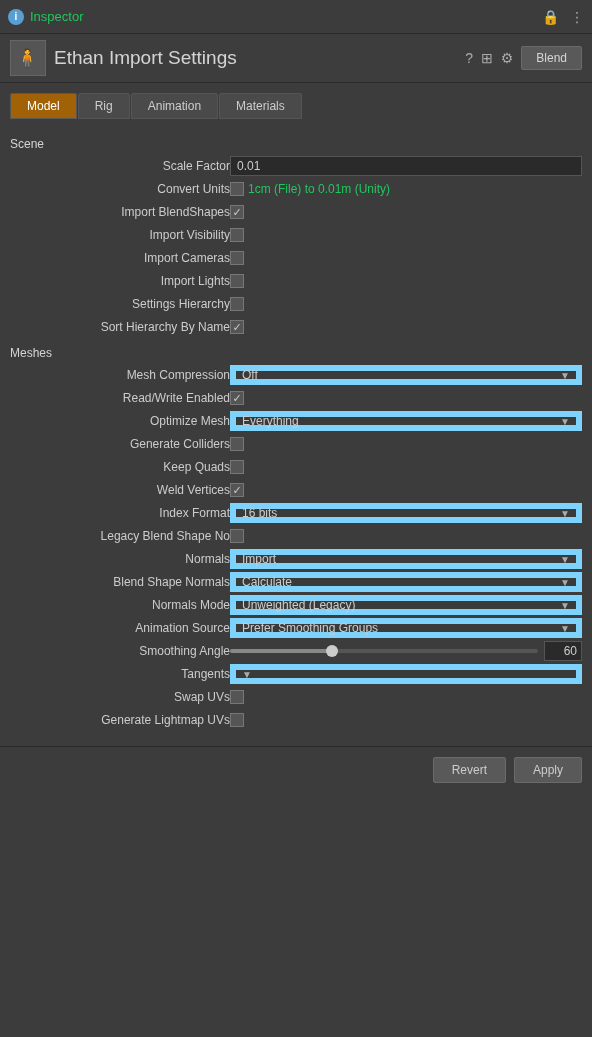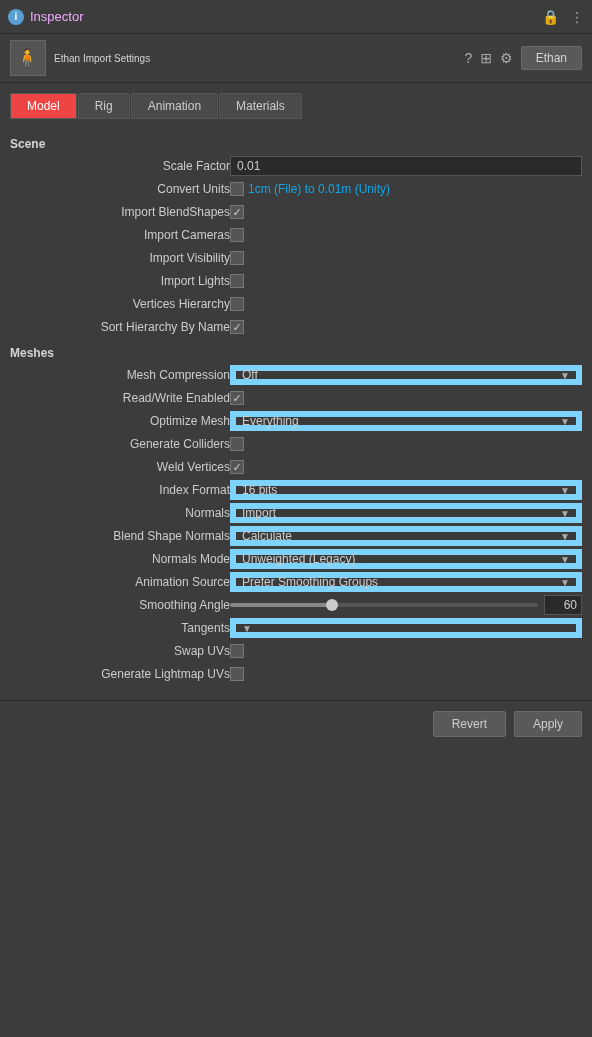--- a/index.html
+++ b/index.html
@@ -22,21 +22,21 @@
     }
     .title-bar-icon {
       width: 16px; height: 16px;
       background: #5a9fd4;
       border-radius: 50%;
       margin-right: 6px;
       display: flex; align-items: center; justify-content: center;
       font-size: 10px; color: white; font-weight: bold;
     }
     .title-bar-label {
-      color: #f0abfc;
+      color: #22c55e;
       font-size: 13px;
       flex: 1;
     }
     .title-bar-icons {
       display: flex; gap: 10px; align-items: center;
     }
     .title-bar-icons span {
       color: #aaa; font-size: 14px; cursor: pointer;
     }
     .asset-header {
@@ -51,21 +51,21 @@
       display: flex; align-items: center; gap: 8px;
     }
     .asset-thumb {
       width: 36px; height: 36px;
       background: #555;
       border: 1px solid #666;
       display: flex; align-items: center; justify-content: center;
       font-size: 18px;
     }
     .asset-title {
-      font-size: 10px; color: #d4d4d4;
+      font-size: 19px; color: #d4d4d4;
     }
     .asset-right {
       display: flex; align-items: center; gap: 8px;
     }
     .asset-right span {
       color: #aaa; font-size: 14px; cursor: pointer;
     }
     .open-btn {
       background: #595959;
       border: 1px solid #6a6a6a;
@@ -85,30 +85,30 @@
       padding: 5px 16px;
       border: 1px solid #555;
       background: #4a4a4a;
       color: #ccc;
       cursor: pointer;
       font-size: 12px;
       border-radius: 2px 2px 0 0;
       margin-right: 1px;
     }
     .tab.active {
-      background: #ef4444;
+      background: #a16207;
       border-bottom: 1px solid #5a5a5a;
       color: #fff;
     }
     .content {
       background: #3c3c3c;
       padding: 10px 10px;
     }
     .section-title {
-      font-weight: bold;
+      font-weight: normal;
       color: #d4d4d4;
       margin: 8px 0 4px;
       font-size: 12px;
     }
     .field-row {
       display: flex;
       align-items: center;
       min-height: 22px;
       margin-bottom: 1px;
     }
@@ -140,21 +140,21 @@
       display: flex; align-items: center; justify-content: center;
       cursor: pointer;
     }
     .checkbox.checked::after {
       content: '✓';
       font-size: 11px;
       color: #ccc;
     }
     .checkbox-label {
       margin-left: 4px;
-      font-size: 12px; color: #0ea5e9;
+      font-size: 12px; color: #22c55e;
     }
     .dropdown {
       background: #3a3a3a;
       border: 6px solid #7dd3fc;
       color: #ccc;
       padding: 2px 6px;
       font-size: 12px;
       width: 100%;
       height: 20px;
       display: flex; align-items: center; justify-content: space-between;
@@ -232,21 +232,21 @@
   <div class="asset-left">
     <div class="asset-thumb">
       <span>🧍</span>
     </div>
     <span class="asset-title">Ethan Import Settings</span>
   </div>
   <div class="asset-right">
     <span>?</span>
     <span>⊞</span>
     <span>⚙</span>
-    <button class="open-btn">Ethan</button>
+    <button class="open-btn">Blend</button>
   </div>
 </div>
 
 <div class="tabs">
   <div class="tab active">Model</div>
   <div class="tab">Rig</div>
   <div class="tab">Animation</div>
   <div class="tab">Materials</div>
 </div>
 
@@ -270,42 +270,42 @@
   </div>
 
   <div class="field-row">
     <div class="field-label">Import BlendShapes</div>
     <div class="field-value">
       <div class="checkbox checked"></div>
     </div>
   </div>
 
   <div class="field-row">
+    <div class="field-label">Import Visibility</div>
+    <div class="field-value">
+      <div class="checkbox"></div>
+    </div>
+  </div>
+
+  <div class="field-row">
     <div class="field-label">Import Cameras</div>
     <div class="field-value">
       <div class="checkbox"></div>
     </div>
   </div>
 
   <div class="field-row">
-    <div class="field-label">Import Visibility</div>
-    <div class="field-value">
-      <div class="checkbox"></div>
-    </div>
-  </div>
-
-  <div class="field-row">
     <div class="field-label">Import Lights</div>
     <div class="field-value">
       <div class="checkbox"></div>
     </div>
   </div>
 
   <div class="field-row">
-    <div class="field-label">Vertices Hierarchy</div>
+    <div class="field-label">Settings Hierarchy</div>
     <div class="field-value">
       <div class="checkbox"></div>
     </div>
   </div>
 
   <div class="field-row">
     <div class="field-label">Sort Hierarchy By Name</div>
     <div class="field-value">
       <div class="checkbox checked"></div>
     </div>
@@ -341,38 +341,52 @@
   </div>
 
   <div class="field-row">
     <div class="field-label">Generate Colliders</div>
     <div class="field-value">
       <div class="checkbox"></div>
     </div>
   </div>
 
 
+  <div class="field-row">
+    <div class="field-label">Keep Quads</div>
+    <div class="field-value">
+      <div class="checkbox"></div>
+    </div>
+  </div>
 
   <div class="field-row">
     <div class="field-label">Weld Vertices</div>
     <div class="field-value">
       <div class="checkbox checked"></div>
     </div>
   </div>
 
   <div class="field-row">
     <div class="field-label">Index Format</div>
     <div class="field-value">
       <div class="dropdown">
         <span>16 bits</span>
         <span class="dropdown-arrow">▼</span>
       </div>
     </div>
   </div>
 
+  <div class="field-row">
+    <div class="field-label">
+      <span>Legacy Blend Shape No</span>
+    </div>
+    <div class="field-value">
+      <div class="checkbox"></div>
+    </div>
+  </div>
 
   <div class="field-row">
     <div class="field-label">Normals</div>
     <div class="field-value">
       <div class="dropdown">
         <span>Import</span>
         <span class="dropdown-arrow">▼</span>
       </div>
     </div>
   </div>

